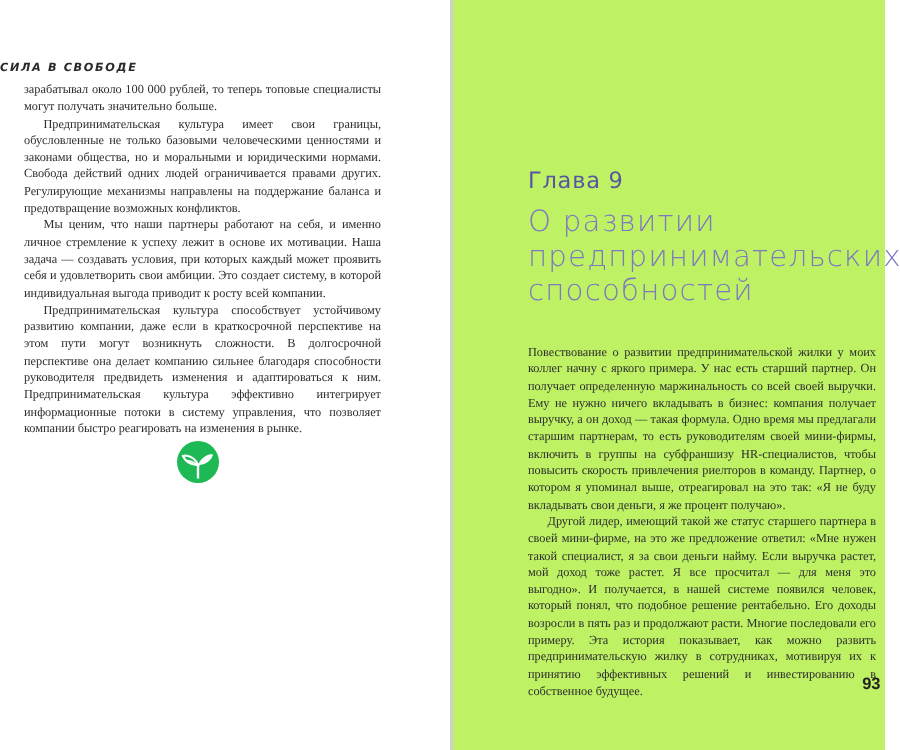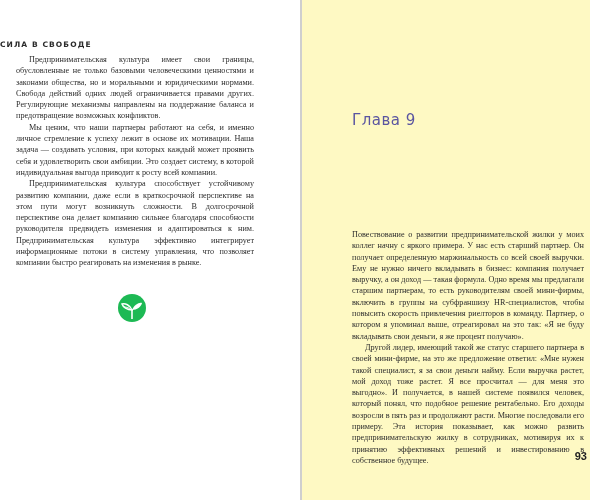--- a/index.html
+++ b/index.html
@@ -13,27 +13,28 @@
   .page-left {
     position: absolute; left: 0; top: 0; width: 300px; height: 500px;
     background: #ffffff;
   }
   .gutter {
     position: absolute; left: 300px; top: 0; width: 2px; height: 500px;
     background: #cfcfcf;
   }
   .page-right {
     position: absolute; left: 302px; top: 0; width: 288px; height: 500px;
-    background: #fef9c3;
+    background: #bef264;
   }
   .running-head {
     position: absolute; left: 0px; top: 40px;
     font-family: "DejaVu Sans", sans-serif;
     font-size: 7.5px; font-weight: bold; letter-spacing: 1.1px;
     color: #2a2a2a;
+    font-style: italic;
   }
   .body-text {
     position: absolute;
     font-size: 8.2px; line-height: 11.3px;
     text-align: justify; color: #2d2d2d;
   }
   .body-text p { margin: 0; text-indent: 13px; }
   .body-text p.noindent { text-indent: 0; }
   .left-text { left: 16px; top: 54px; width: 238px; }
   .right-text { left: 50px; top: 229px; width: 232px; }
@@ -59,40 +60,42 @@
 </style>
 </head>
 <body>
 
 <div class="spread">
 
   <div class="page-left">
     <div class="running-head">СИЛА В СВОБОДЕ</div>
 
     <div class="body-text left-text">
+      <p class="noindent">зарабатывал около 100 000 рублей, то теперь топовые специалисты могут получать значительно больше.</p>
       <p>Предпринимательская культура имеет свои границы, обусловленные не только базовыми человеческими ценностями и законами общества, но и моральными и юридическими нормами. Свобода действий одних людей ограничивается правами других. Регулирующие механизмы направлены на поддержание баланса и предотвращение возможных конфликтов.</p>
       <p>Мы ценим, что наши партнеры работают на себя, и именно личное стремление к успеху лежит в основе их мотивации. Наша задача — создавать условия, при которых каждый может проявить себя и удовлетворить свои амбиции. Это создает систему, в которой индивидуальная выгода приводит к росту всей компании.</p>
       <p>Предпринимательская культура способствует устойчивому развитию компании, даже если в краткосрочной перспективе на этом пути могут возникнуть сложности. В долгосрочной перспективе она делает компанию сильнее благодаря способности руководителя предвидеть изменения и адаптироваться к ним. Предпринимательская культура эффективно интегрирует информационные потоки в систему управления, что позволяет компании быстро реагировать на изменения в рынке.</p>
     </div>
 
     <div class="logo">
       <svg width="28" height="28" viewBox="0 0 28 28">
         <circle cx="14" cy="14" r="14" fill="#1db954"></circle>
         <path d="M14 25 L14 15" stroke="#fff" stroke-width="1.6" fill="none"></path>
         <path d="M14 16 C12 11 7 9 4 10 C5 13 9 16 14 16 Z" fill="none" stroke="#fff" stroke-width="1.5"></path>
         <path d="M14 16 C16 11 21 8 24 9 C23 13 19 16 14 16 Z" fill="#fff"></path>
         <path d="M6 13 C9 13 11 14 13 15.5" stroke="#fff" stroke-width="1" fill="none"></path>
       </svg>
     </div>
   </div>
 
   <div class="gutter"></div>
 
   <div class="page-right">
     <div class="chapter-label">Глава 9</div>
+    <div class="chapter-title">О развитии предпринимательских способностей</div>
 
     <div class="body-text right-text">
       <p class="noindent">Повествование о развитии предпринимательской жилки у моих коллег начну с яркого примера. У нас есть старший партнер. Он получает определенную маржинальность со всей своей выручки. Ему не нужно ничего вкладывать в бизнес: компания получает выручку, а он доход — такая формула. Одно время мы предлагали старшим партнерам, то есть руководителям своей мини-фирмы, включить в группы на субфраншизу HR-специалистов, чтобы повысить скорость привлечения риелторов в команду. Партнер, о котором я упоминал выше, отреагировал на это так: «Я не буду вкладывать свои деньги, я же процент получаю».</p>
       <p>Другой лидер, имеющий такой же статус старшего партнера в своей мини-фирме, на это же предложение ответил: «Мне нужен такой специалист, я за свои деньги найму. Если выручка растет, мой доход тоже растет. Я все просчитал — для меня это выгодно». И получается, в нашей системе появился человек, который понял, что подобное решение рентабельно. Его доходы возросли в пять раз и продолжают расти. Многие последовали его примеру. Эта история показывает, как можно развить предпринимательскую жилку в сотрудниках, мотивируя их к принятию эффективных решений и инвестированию в собственное будущее.</p>
     </div>
 
     <div class="page-number">93</div>
   </div>
 
 </div>

